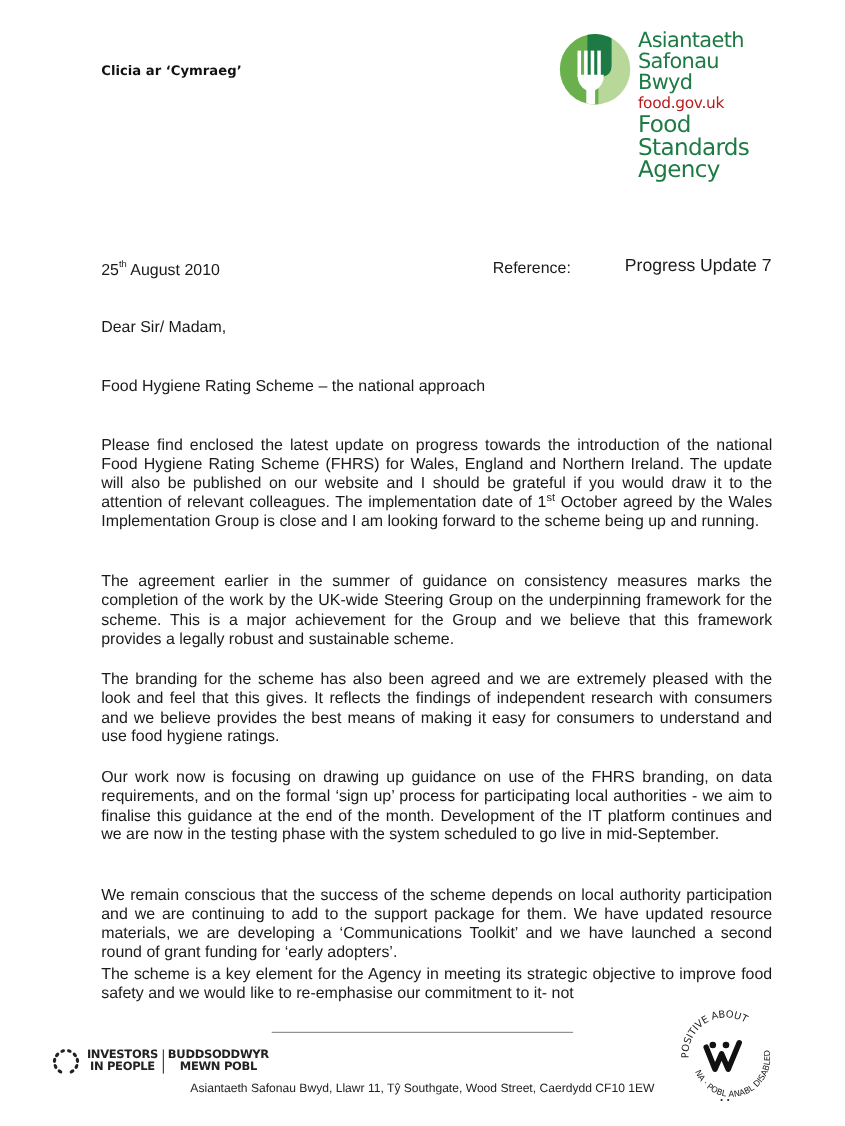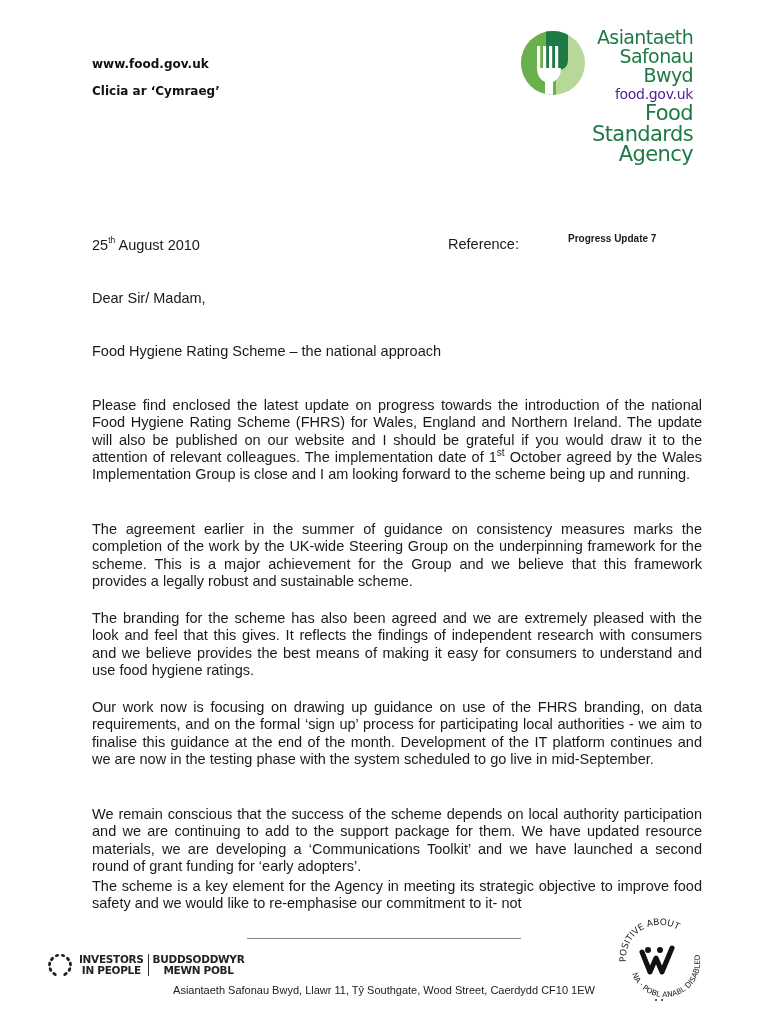--- a/index.html
+++ b/index.html
@@ -3,31 +3,31 @@
   <meta charset="utf-8">
   <style>
     * { margin: 0; padding: 0; box-sizing: border-box; }
     html, body { width: 768px; height: 1024px; background: #ffffff; overflow: hidden; }
     body { position: relative; font-family: "Liberation Sans", sans-serif; color: #1a1a1a; }
 
     .links { position: absolute; left: 92px; top: 56px; font-family: "DejaVu Sans", sans-serif; font-weight: bold; font-size: 12px; color: #111; }
     .links div { height: 27px; line-height: 16px; }
     .links a { color: #111; text-decoration: none; }
 
-    .logo { position: absolute; left: 520px; top: 28px; width: 190px; height: 150px; text-align: right; }
+    .logo { position: absolute; left: 508px; top: 28px; width: 190px; height: 150px; }
     .logo-circle { position: absolute; left: 0; top: 2px; width: 66px; height: 66px; }
     .logo-text { position: absolute; left: 72px; top: 0; font-family: "DejaVu Sans", sans-serif; color: #1e7a44; letter-spacing: -0.6px; }
     .logo-text .big { font-size: 19px; line-height: 19px; }
-    .logo-text .url { font-size: 14px; line-height: 18px; color: #4c1d95; letter-spacing: -0.3px; }
+    .logo-text .url { font-size: 14px; line-height: 18px; color: #b91c1c; letter-spacing: -0.3px; }
     .logo-text .fsa { font-size: 21px; line-height: 20.5px; }
 
     .date-row { position: absolute; left: 92px; top: 235px; font-size: 14.5px; }
     .date-row sup { font-size: 8.5px; vertical-align: 7px; }
     .ref-label { position: absolute; left: 448px; top: 236px; font-size: 14.5px; }
-    .ref-value { position: absolute; left: 568px; top: 233px; font-size: 10px; font-weight: bold; }
+    .ref-value { position: absolute; left: 568px; top: 233px; font-size: 16px; }
 
     .salutation { position: absolute; left: 92px; top: 290px; font-size: 14.5px; }
     .subject { position: absolute; left: 92px; top: 343px; font-size: 14.5px; font-weight: normal; }
 
     .body-text { position: absolute; left: 92px; width: 610px; font-size: 14.5px; line-height: 17.3px; text-align: justify; color: #1a1a1a; }
     .body-text sup { font-size: 10px; vertical-align: 6px; line-height: 0; }
     .p1 { top: 397px; }
     .p2 { top: 521px; }
     .p3 { top: 610px; }
     .p4 { top: 699px; }
@@ -43,21 +43,20 @@
     .address { position: absolute; left: 0; width: 768px; text-align: center; font-size: 11px; color: #222; }
     .addr2 { top: 1006px; margin-top: 46px; }
     .addr1b { top: 984px; }
 
     .disability { position: absolute; left: 612px; top: 912px; width: 96px; height: 92px; }
   </style>
 </head>
 <body>
 
 <div class="links">
-  <div><a>www.food.gov.uk</a></div>
   <div><a>Clicia ar ‘Cymraeg’</a></div>
 </div>
 
 <div class="logo">
   <svg class="logo-circle" viewBox="0 0 66 66">
     <defs>
         <clipPath id="cc">
           <circle cx="33" cy="33" r="32"></circle>
         </clipPath>
       </defs>

